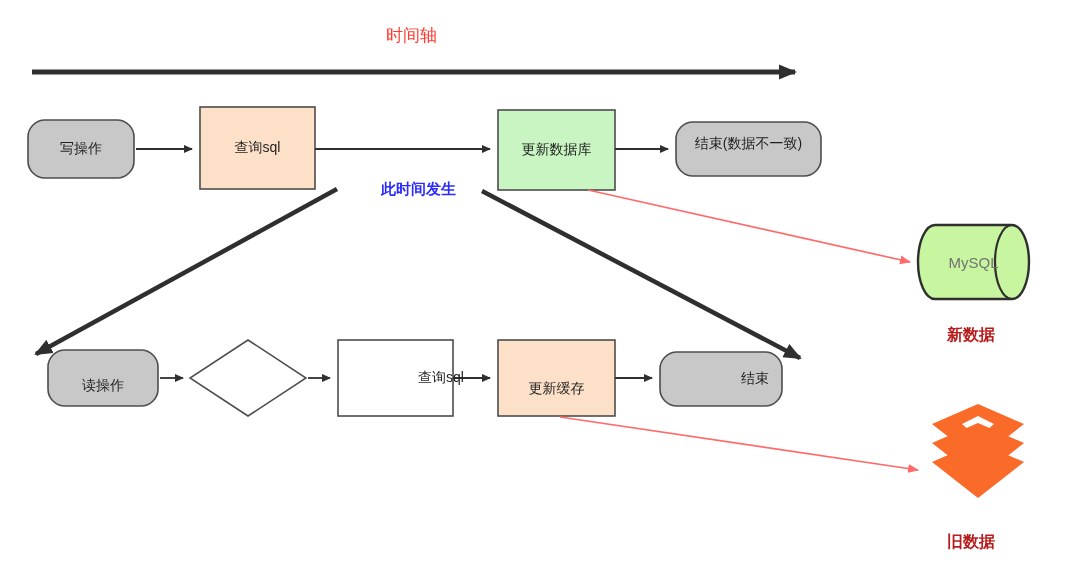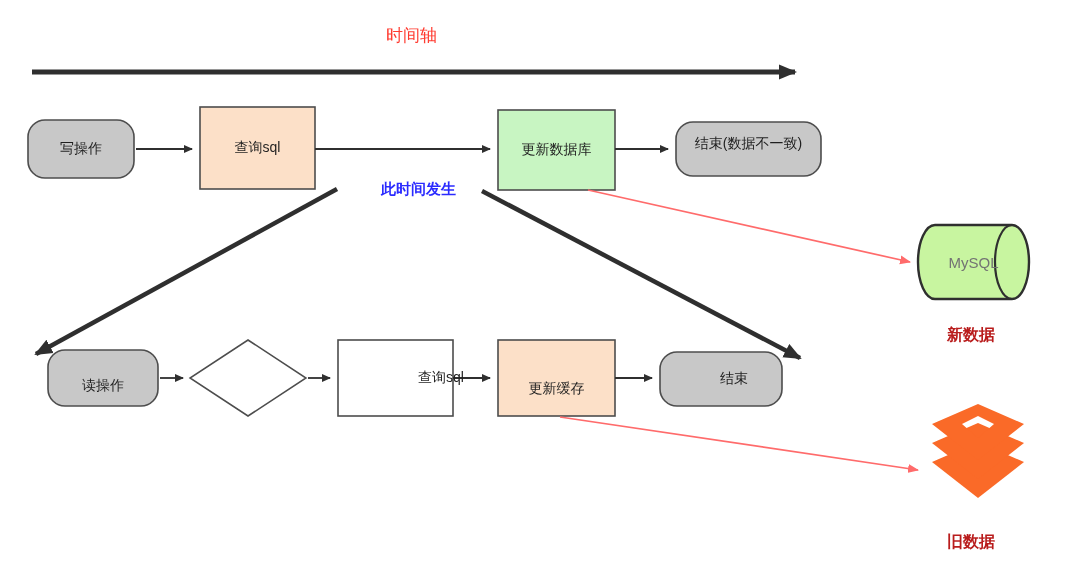--- a/index.html
+++ b/index.html
@@ -114,19 +114,19 @@
   <div class="lbl node-text" style="left:28px;top:120px;width:106px;height:58px;font-family:Liberation Serif, serif;">写操作</div>
   <div class="lbl node-text" style="left:200px;top:107px;width:115px;height:82px;">查询sql</div>
   <div class="lbl node-text" style="left:498px;top:110px;width:117px;height:80px;">更新数据库</div>
   <div class="lbl node-text" style="left:676px;top:122px;width:145px;height:44px;">结束(数据不一致)</div>
 
   <div class="lbl blue-note" style="left:353px;top:180px;margin-left:28px;">此时间发生</div>
 
   <div class="lbl node-text" style="left:48px;top:350px;width:110px;height:72px;">读操作</div>
   <div class="lbl node-text" style="left:350px;top:340px;width:126px;height:76px;padding-left:28px;">查询sql</div>
   <div class="lbl node-text" style="left:498px;top:340px;width:117px;height:97px;">更新缓存</div>
-  <div class="lbl node-text" style="left:660px;top:352px;width:148px;height:54px;">结束</div>
+  <div class="lbl node-text" style="left:660px;top:352px;width:148px;height:54px;padding-left:21px;">结束</div>
 
   <div class="lbl mysql-text node-text" style="left:935px;top:225px;width:77px;height:74px;">MySQL</div>
   <div class="lbl cap-red" style="left:947px;top:325px;">新数据</div>
   <div class="lbl cap-red" style="left:947px;top:532px;">旧数据</div>
 
 </div>
 
 </body></html>

